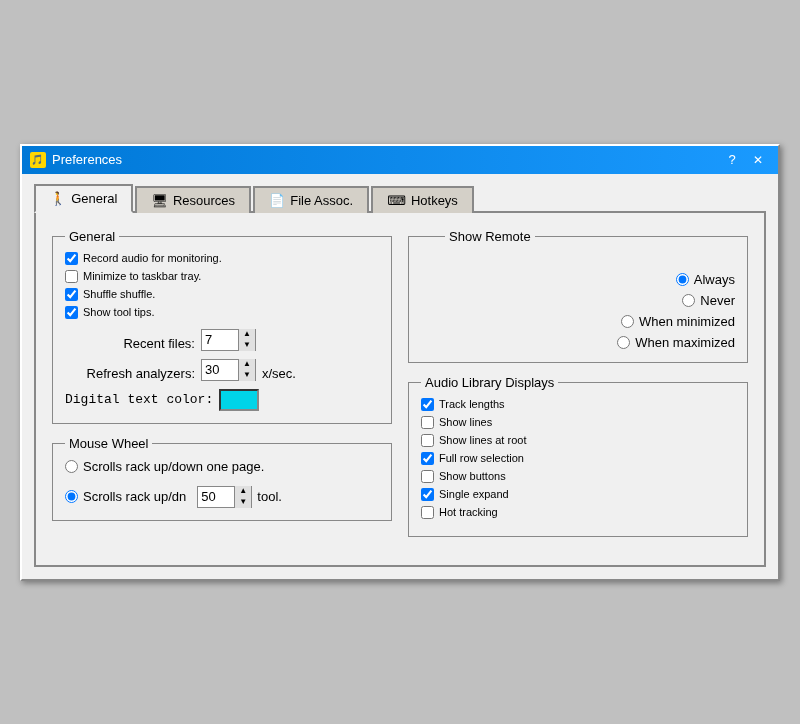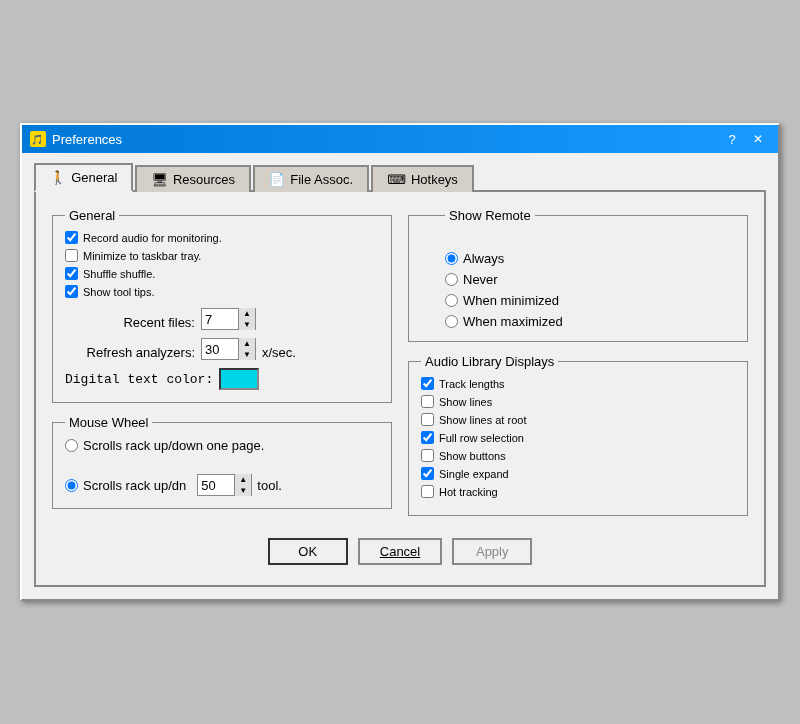--- a/index.html
+++ b/index.html
@@ -219,20 +219,21 @@
     }
     .dialog-btn.default {
       border: 2px solid #333;
     }
     
     .radio-group {
       display: flex;
       flex-direction: column;
       gap: 6px;
       margin-top: 20px;
+      align-items: flex-end;
     }
     .radio-row {
       display: flex;
       align-items: center;
       gap: 5px;
     }
     .radio-row input[type="radio"] {
       margin: 0;
       cursor: pointer;
     }
@@ -340,21 +341,21 @@
               </div>
             </div>
           </fieldset>
 
           <fieldset class="mouse-section">
             <legend>Mouse Wheel</legend>
             <div class="radio-row">
               <input type="radio" name="scroll" id="r_page" style="">
               <label for="r_page">Scrolls rack up/down one page.</label>
             </div>
-            <div class="radio-row" style="margin-top: 21px;">
+            <div class="radio-row" style="margin-top: 12px;">
               <input type="radio" name="scroll" id="r_dn" checked="" style="">
               <label for="r_dn">Scrolls rack up/dn</label>
               <div class="spinner-wrap" style="margin-left: 6px;">
                 <input type="text" class="spinner-input" value="50" style="">
                 <div class="spinner-buttons">
                   <button class="spin-btn">▲</button>
                   <button class="spin-btn">▼</button>
                 </div>
               </div>
               <span class="unit-label">tool.</span>
@@ -413,26 +414,15 @@
               <label for="cb_expand">Single expand</label>
             </div>
             <div class="check-row">
               <input type="checkbox" id="cb_hot" style="">
               <label for="cb_hot">Hot tracking</label>
             </div>
           </fieldset>
         </div>
       </div>
 
-      <div class="bottom-buttons">
-        <button class="dialog-btn default">
-          <span>OK</span>
-        </button>
-        <button class="dialog-btn">
-          <span><u>Cancel</u></span>
-        </button>
-        <button class="dialog-btn" style="color: #888;">
-          <span>Apply</span>
-        </button>
-      </div>
     </div>
   </div>
 </div>
 
 </body></html>

